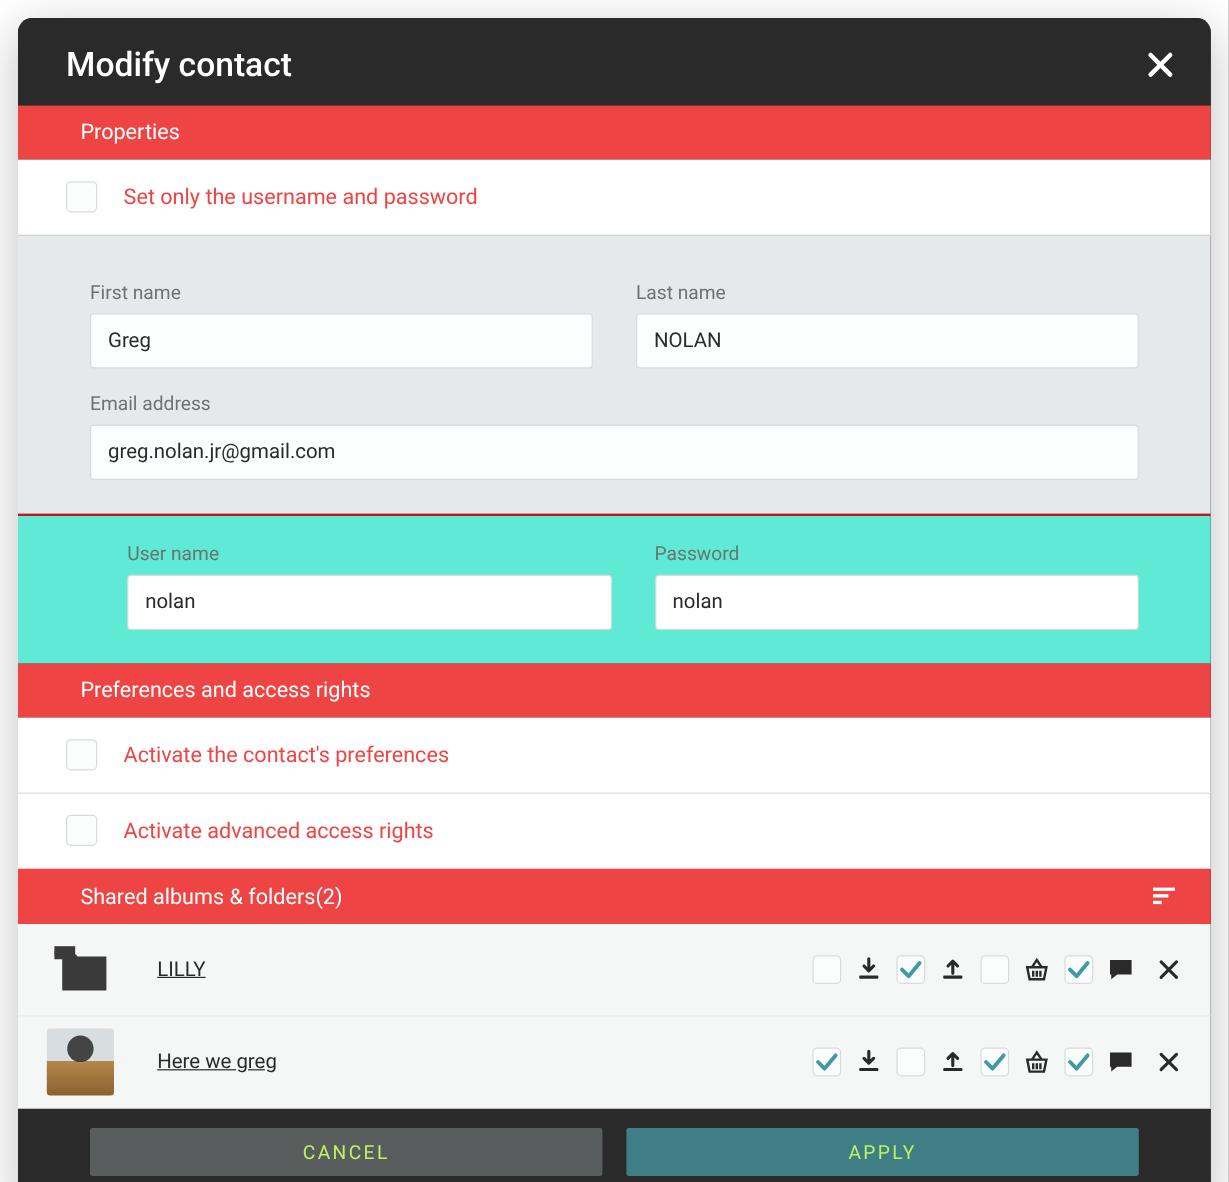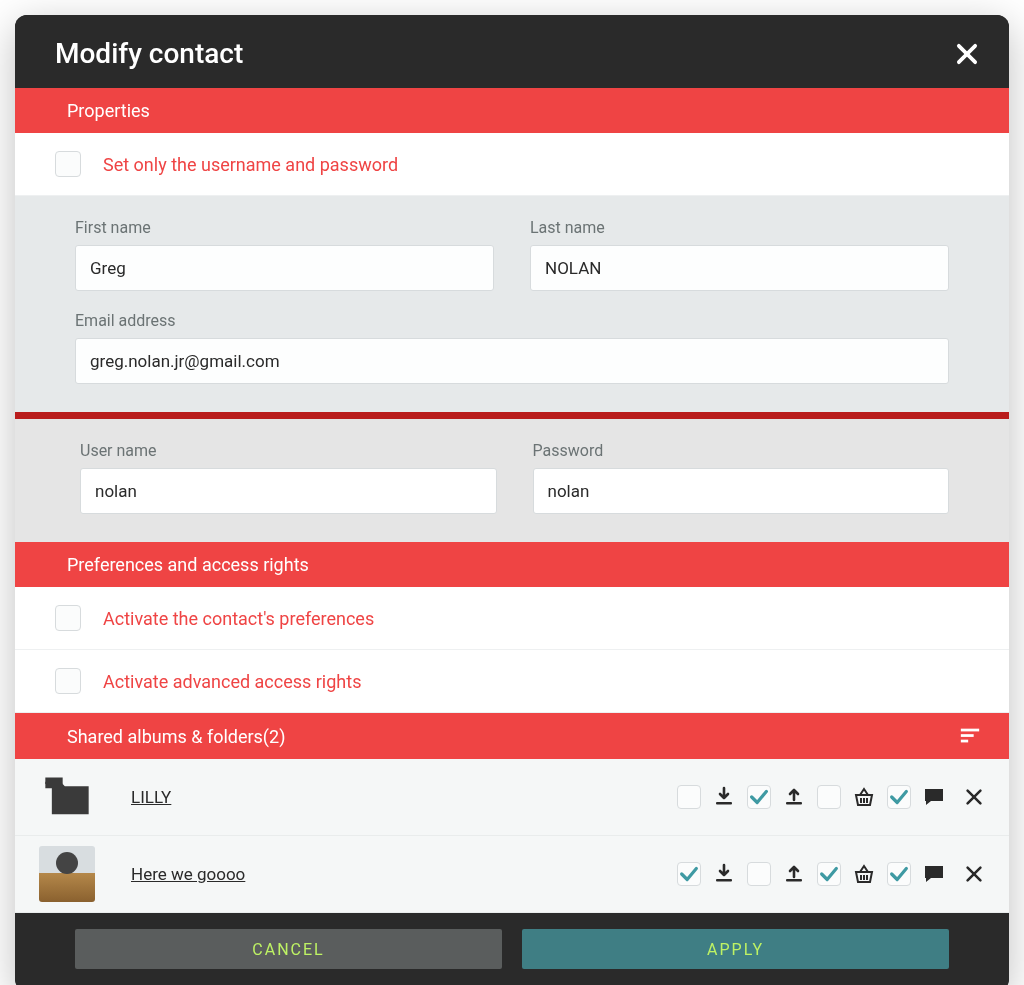--- a/index.html
+++ b/index.html
@@ -82,26 +82,26 @@
     }
     .checkbox.checked svg { display:block; }
     .checkbox svg { display:none; }
     .check-label {
       font-size: 18px;
       color: #ef4444;
     }
     
     .gray-panel {
       background: #e6e9ea;
-      padding: 22px 60px 28px 60px;
-      border-bottom: 7px solid #b91c1c;
+      padding: 38px 60px 28px 60px;
+      border-bottom: 2px solid #b91c1c;
     }
     .white-panel {
-      background: #e5e5e5;
-      padding: 22px 60px 28px 65px;
+      background: #5eead4;
+      padding: 22px 60px 28px 91px;
     }
     .two-col {
       display: flex;
       gap: 36px;
     }
     .field {
       flex: 1;
       display: flex;
       flex-direction: column;
     }
@@ -336,21 +336,21 @@
             </svg>
           </div>
           <div class="remove-x"><svg viewBox="0 0 24 24" fill="none" stroke="#2a2a2a" stroke-width="2.8" stroke-linecap="round">
               <line x1="5" y1="5" x2="19" y2="19"></line>
               <line x1="19" y1="5" x2="5" y2="19"></line>
             </svg></div>
         </div>
       </div>
       <div class="share-row">
         <div class="thumb photo"></div>
-        <div class="share-name">Here we goooo</div>
+        <div class="share-name">Here we greg</div>
         <div class="controls">
           <div class="checkbox small checked">
             <svg viewBox="0 0 24 24" fill="none" stroke="#3f9aa3" stroke-width="3.5" stroke-linecap="round" stroke-linejoin="round">
               <polyline points="4,12 10,18 20,6"></polyline>
             </svg>
           </div>
           <div class="ctl-icon">
             <svg viewBox="0 0 24 24" fill="#2a2a2a">
               <path d="M12 3v10M12 13l-4-4M12 13l4-4" stroke="#2a2a2a" stroke-width="2.6" fill="none" stroke-linecap="round"></path>
               <rect x="4" y="17" width="16" height="2.6" rx="1"></rect>

